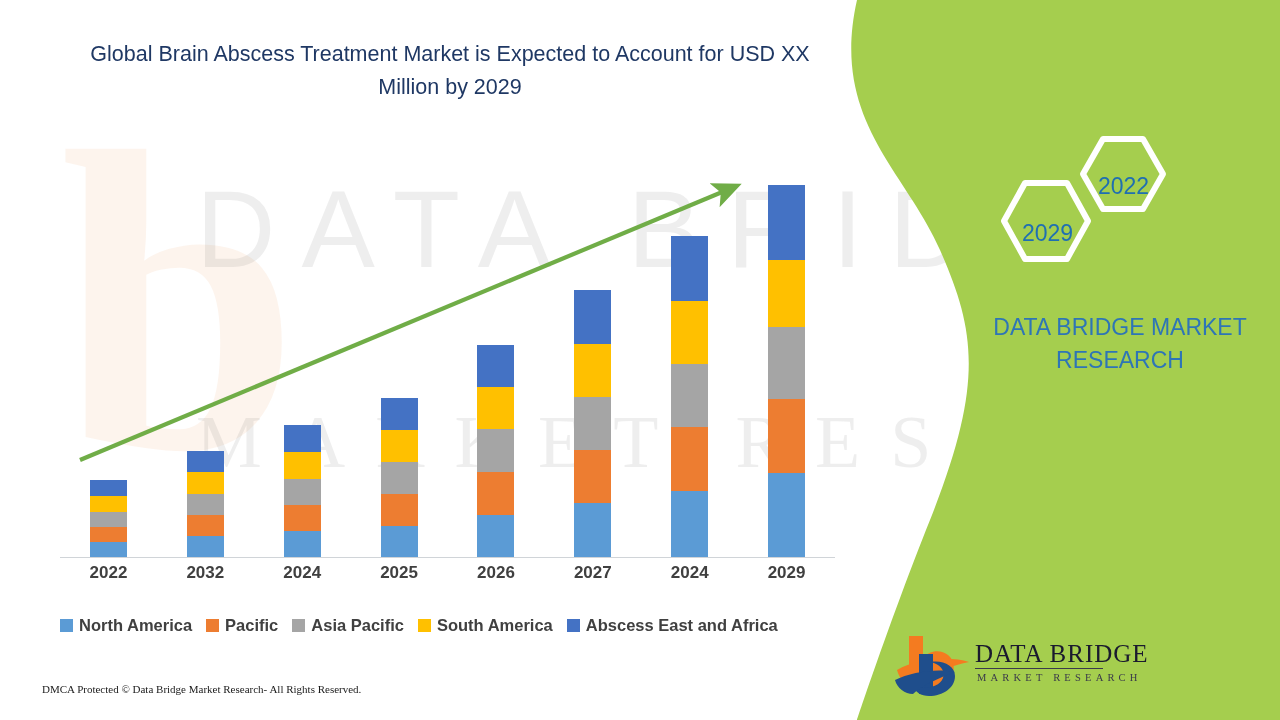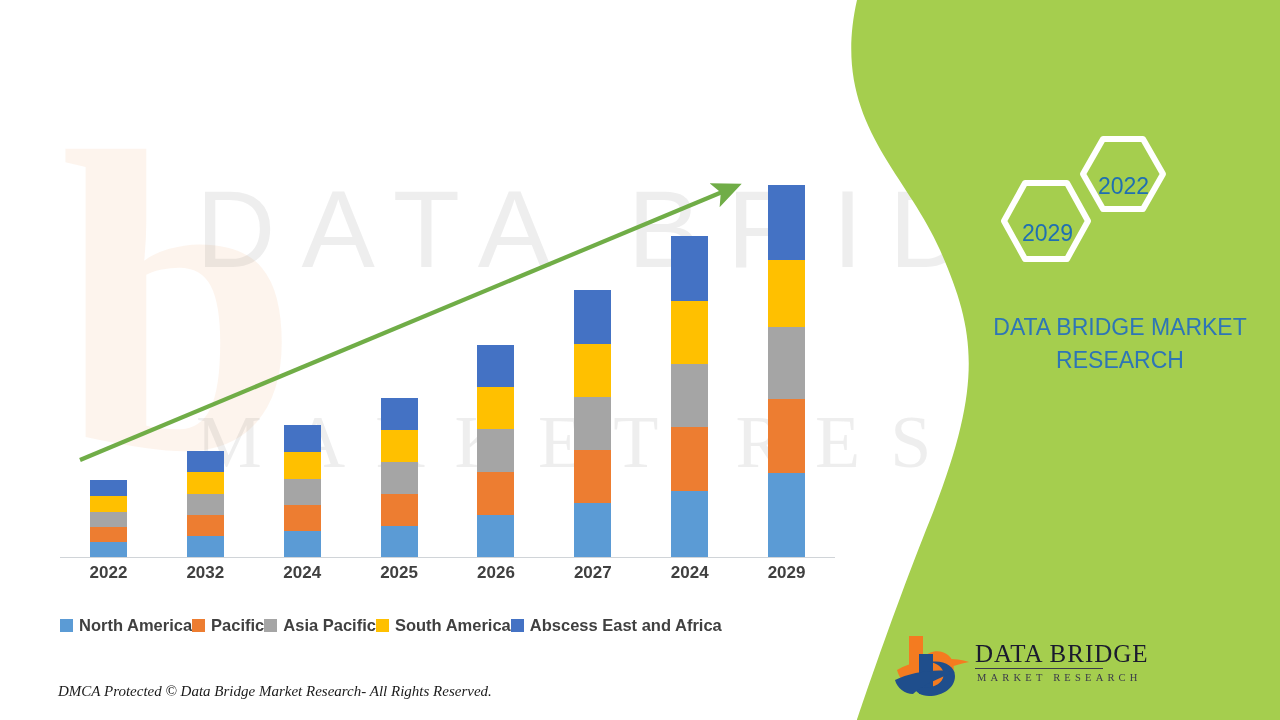--- a/index.html
+++ b/index.html
@@ -51,29 +51,29 @@
   .seg { width:100%; }
 
   
   .arrow { position:absolute; left:0; top:0; width:775px; height:398px; overflow:visible; }
 
   .xlabels { position:absolute; left:60px; top:563px; width:775px; display:flex; }
   .xlabels > div { flex:1 1 0; text-align:center; color:#404040; font-size:17px; font-weight:700; }
 
   .legend {
     position:absolute; left:60px; top:616px; width:780px;
-    display:flex; align-items:center; justify-content:flex-start; gap:0;
+    display:flex; align-items:center; justify-content:flex-start; gap:14px;
   }
   .legend-item { display:flex; align-items:center; gap:6px; }
   .legend-swatch { width:13px; height:13px; display:block; }
   .legend-label { font-size:16.5px; font-weight:700; color:#404040; white-space:nowrap; }
 
   .footer-left {
-    position:absolute; left:58px; top:683px; font-size:15px; color:#1a1a1a;
-    font-family:"Liberation Serif", serif; white-space:nowrap;font-style:italic;
+    position:absolute; left:42px; top:683px; font-size:11px; color:#1a1a1a;
+    font-family:"Liberation Serif", serif; white-space:nowrap;
   }
   .footer-right {
     position:absolute; left:460px; top:685px; font-size:11.5px; color:#1a1a1a;
     font-family:"Liberation Serif", serif; white-space:nowrap;
   }
 
   
   .green-panel { position:absolute; left:0; top:0; width:1280px; height:720px; }
 
   .rt-title {
@@ -113,20 +113,21 @@
 <body>
 
 <div id="root">
 
   <div class="wm-layer">
     <div class="wm-b">b</div>
     <div class="wm-data">DATA BRIDGE</div>
     <div class="wm-mr">MARKET RESEARCH</div>
   </div>
 
+  <div class="title">Global Brain Abscess Treatment Market is Expected to Account for USD XX Million by 2029</div>
 
   <div class="plot">
     <div class="axis-line"></div>
     <div class="bars" id="bars">
         <div class="bar-slot">
           <div class="bar">
             <div class="seg" style="height: 15px; background: rgb(91, 155, 213);"></div>
             <div class="seg" style="height: 15px; background: rgb(237, 125, 49);"></div>
             <div class="seg" style="height: 15px; background: rgb(165, 165, 165);"></div>
             <div class="seg" style="height: 16px; background: rgb(255, 192, 0);"></div>

